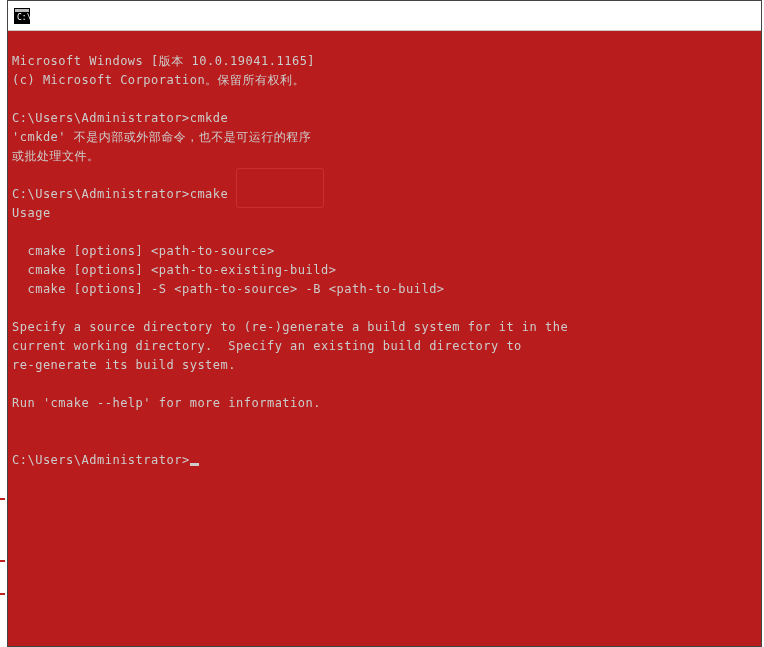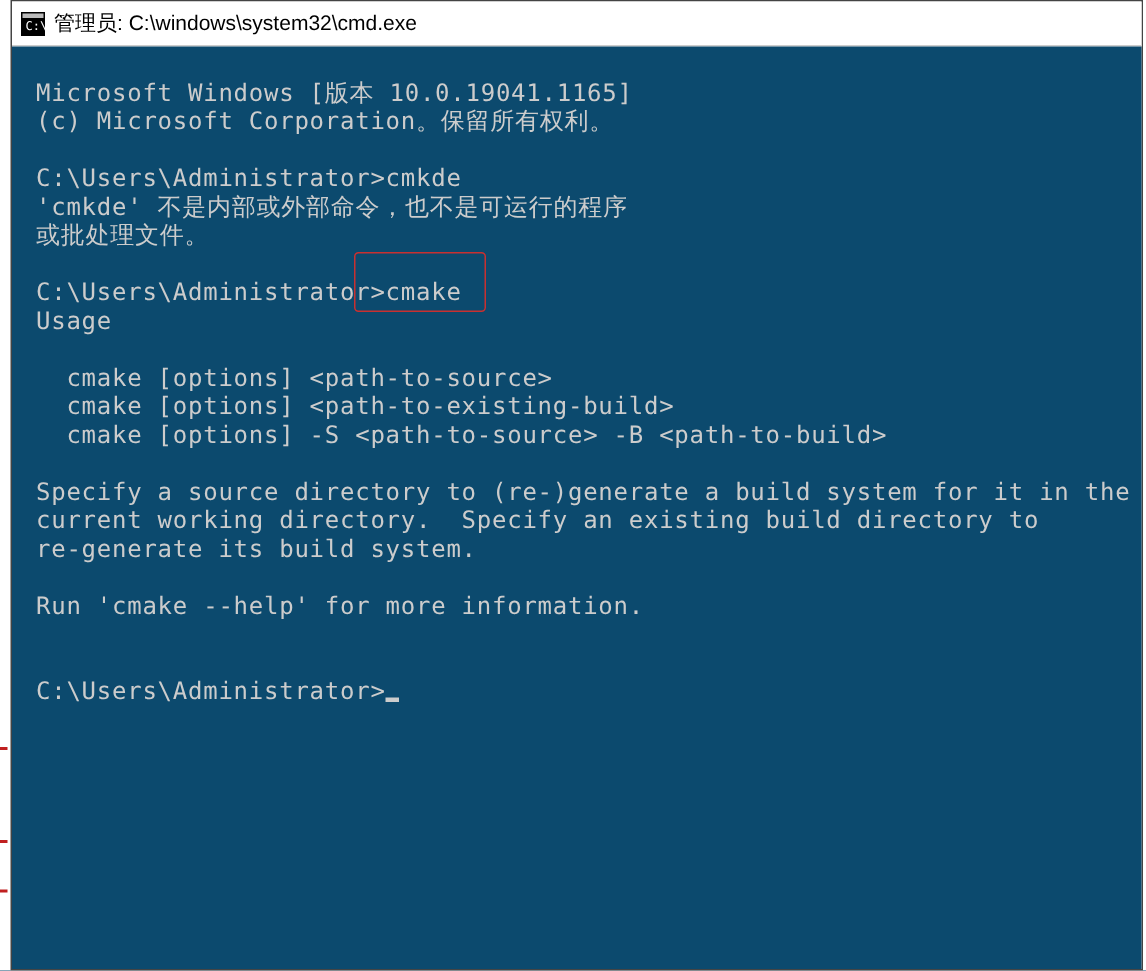--- a/index.html
+++ b/index.html
@@ -33,26 +33,26 @@
     .titlebar-icon {
       width: 16px;
       height: 16px;
       margin-right: 6px;
       display: inline-flex;
       align-items: center;
       justify-content: center;
     }
     .titlebar-icon svg { width: 16px; height: 16px; }
     .terminal {
-      background: #0c4a6e;
+      background: #b91c1c;
       color: #ccc;
       font-family: "NSimSun", "SimSun", "Consolas", monospace;
-      font-size: 16px;
+      font-size: 12px;
       line-height: 19px;
-      padding: 2px 0 0 16px;
+      padding: 2px 0 0 4px;
       height: calc(100% - 30px);
       overflow: hidden;
       white-space: pre;
       letter-spacing: 0.5px;
     }
     .terminal .line { white-space: pre; }
     .highlight-box {
       position: absolute;
       border: 1px solid #c93030;
       border-radius: 3px;
@@ -76,21 +76,20 @@
 
 <div class="window">
   <div class="titlebar">
     <span class="titlebar-icon">
       <svg viewBox="0 0 16 16">
         <rect x="0" y="0" width="16" height="16" fill="#000"></rect>
         <rect x="1" y="1" width="14" height="3" fill="#bbb"></rect>
         <text x="3" y="12" font-size="8" fill="#fff" font-family="monospace">C:\</text>
       </svg>
     </span>
-    <span>管理员: C:\windows\system32\cmd.exe</span>
   </div>
   <div class="terminal">
 <span class="line">Microsoft Windows [版本 10.0.19041.1165]</span>
 <span class="line">(c) Microsoft Corporation。保留所有权利。</span>
 <span class="line"></span>
 <span class="line">C:\Users\Administrator&gt;cmkde</span>
 <span class="line">'cmkde' 不是内部或外部命令，也不是可运行的程序</span>
 <span class="line">或批处理文件。</span>
 <span class="line"></span>
 <span class="line">C:\Users\Administrator&gt;cmake</span>

